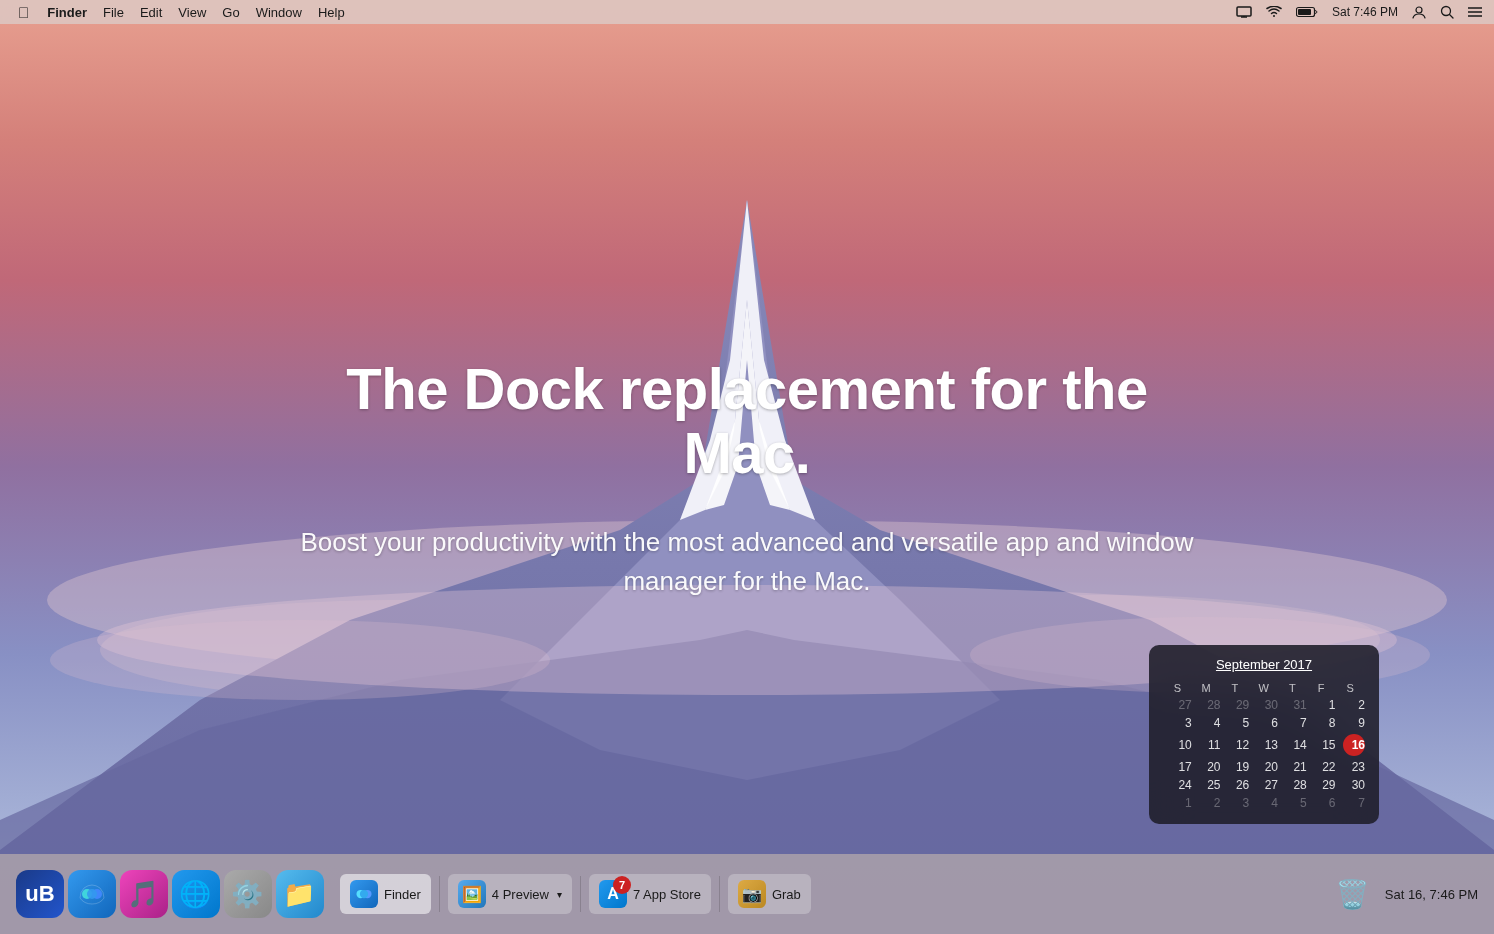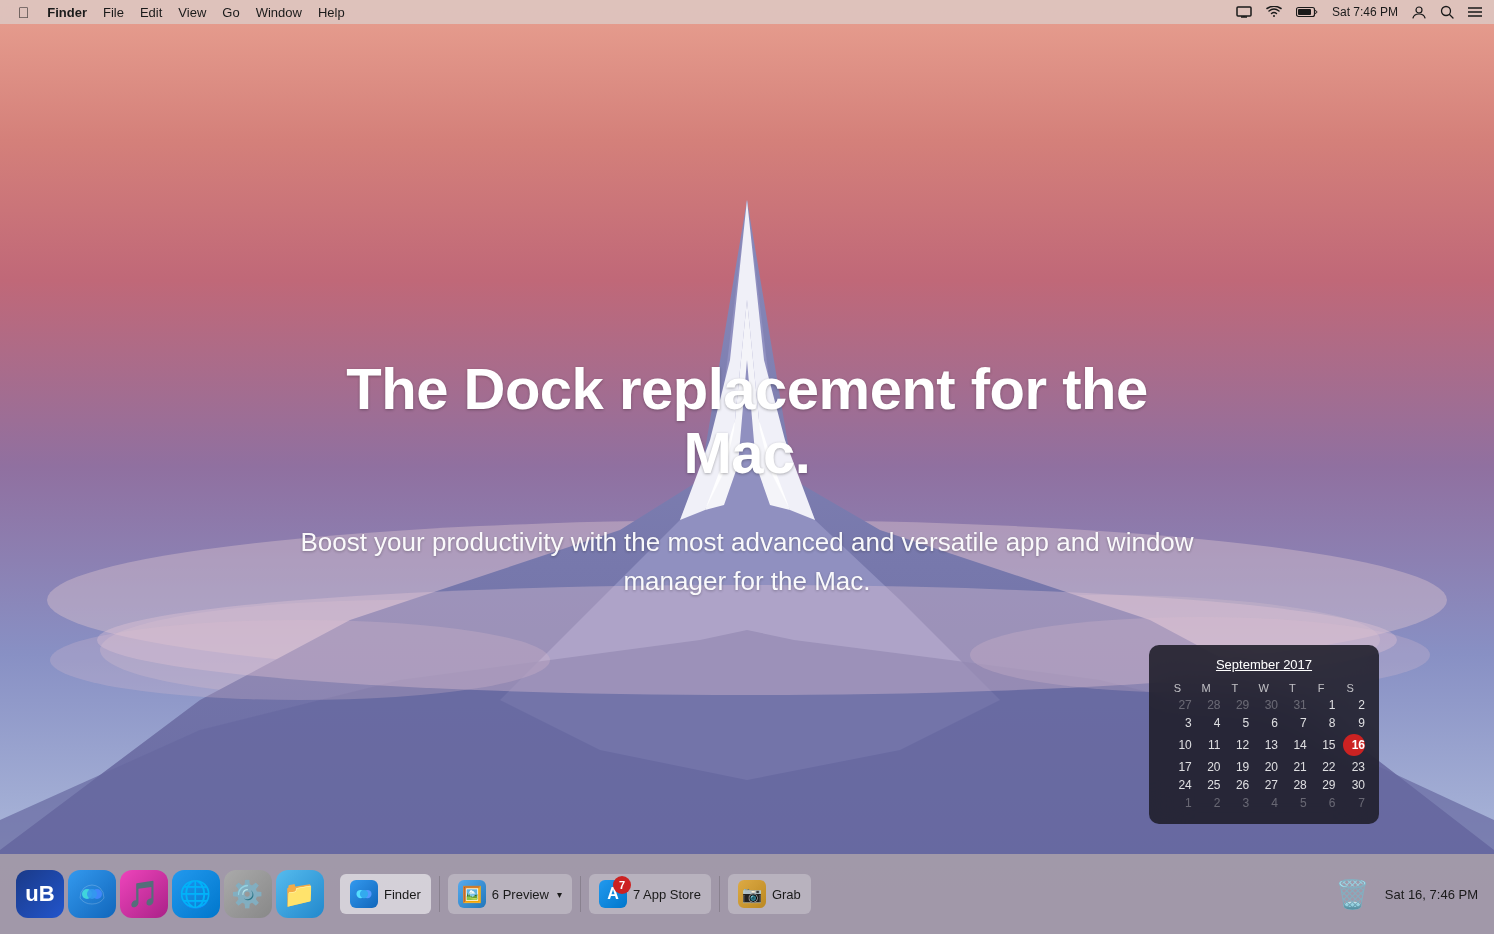--- a/index.html
+++ b/index.html
@@ -546,21 +546,21 @@
       </div>
       <span>Finder</span>
     </div>
 
     <div class="taskbar-divider"></div>
 
     <div class="taskbar-item">
       <div class="taskbar-icon" style="background:linear-gradient(135deg,#55aaee,#2277bb);">
         <span style="font-size:16px;">🖼️</span>
       </div>
-      <span>6 Preview</span>
+      <span>4 Preview</span>
       <span class="dropdown-arrow">▾</span>
     </div>
 
     <div class="taskbar-divider"></div>
 
     <div class="taskbar-item" style="position:relative;">
       <div class="taskbar-icon" style="background:linear-gradient(135deg,#2299ee,#0077cc);position:relative;">
         <span style="font-size:16px; color:white; font-weight:700;">A</span>
         <div class="dock-badge">7</div>
       </div>

